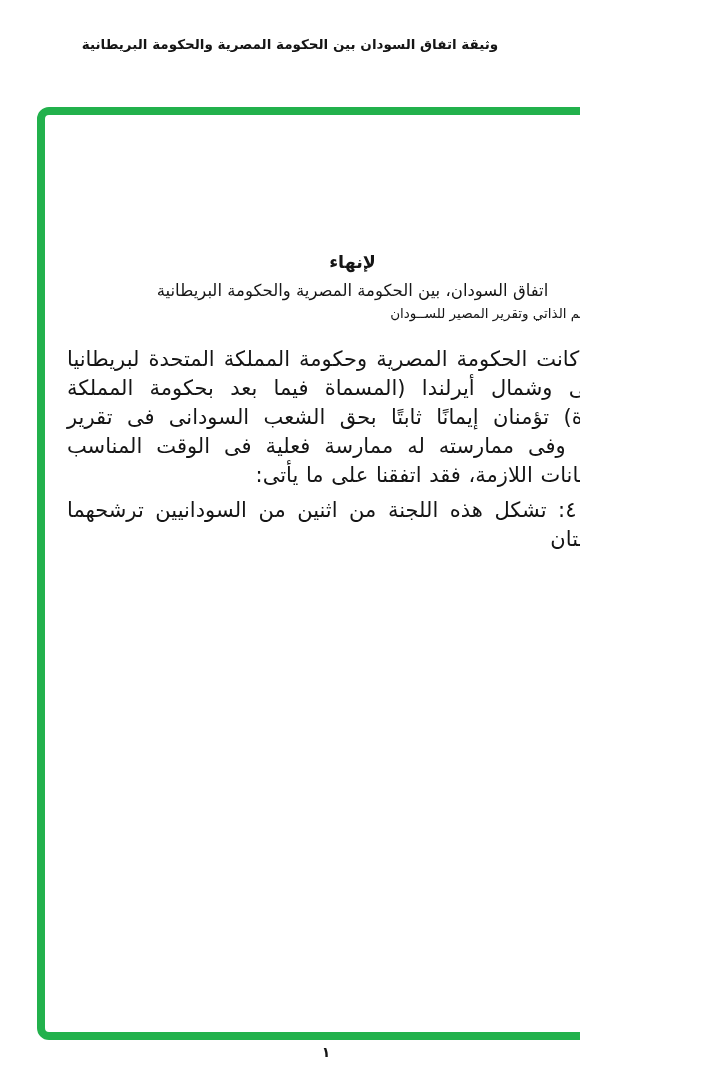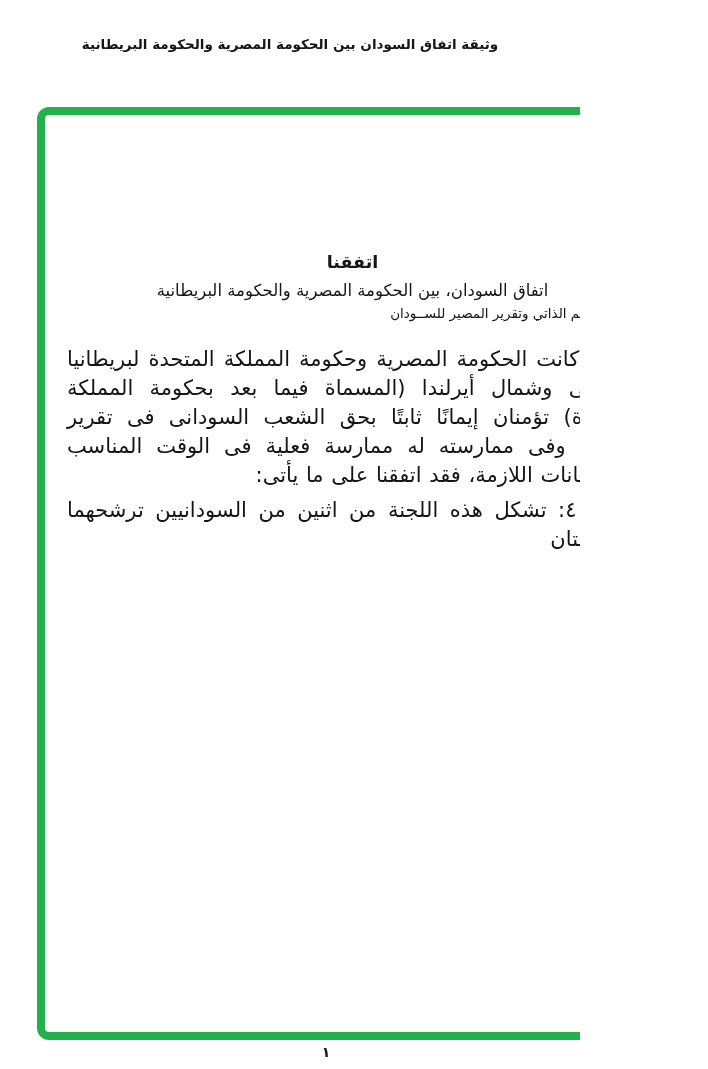--- a/index.html
+++ b/index.html
@@ -112,21 +112,21 @@
 
 <div class="page">
 
   <header class="page-header">
     <div class="header-title">وثيقة اتفاق السودان بين الحكومة المصرية والحكومة البريطانية</div>
   </header>
 
   <div class="green-frame" style="border-color: rgb(34, 177, 76);">
     <div class="doc-content">
 
-      <div class="doc-title-word">اتفقنا</div>
+      <div class="doc-title-word">لإنهاء</div>
 
       <div class="doc-title-main">اتفاق السودان، بين الحكومة المصرية والحكومة البريطانية</div>
 
       <div class="doc-subtitle">بشأن الحكم الذاتي وتقرير المصير للســودان</div>
 
       <div class="doc-body">
         <p class="body-par">«لما كانت الحكومة المصرية وحكومة المملكة المتحدة لبريطانيا العظمى وشمال أيرلندا (المسماة فيما بعد بحكومة المملكة المتحدة) تؤمنان إيمانًا ثابتًا بحق الشعب السودانى فى تقرير مصيره وفى ممارسته له ممارسة فعلية فى الوقت المناسب وبالضمانات اللازمة، فقد اتفقنا على ما يأتى:</p>
         <p class="body-par">مادة ٤: تشكل هذه اللجنة من اثنين من السودانيين ترشحهما الحكومتان</p>
       </div>
 

